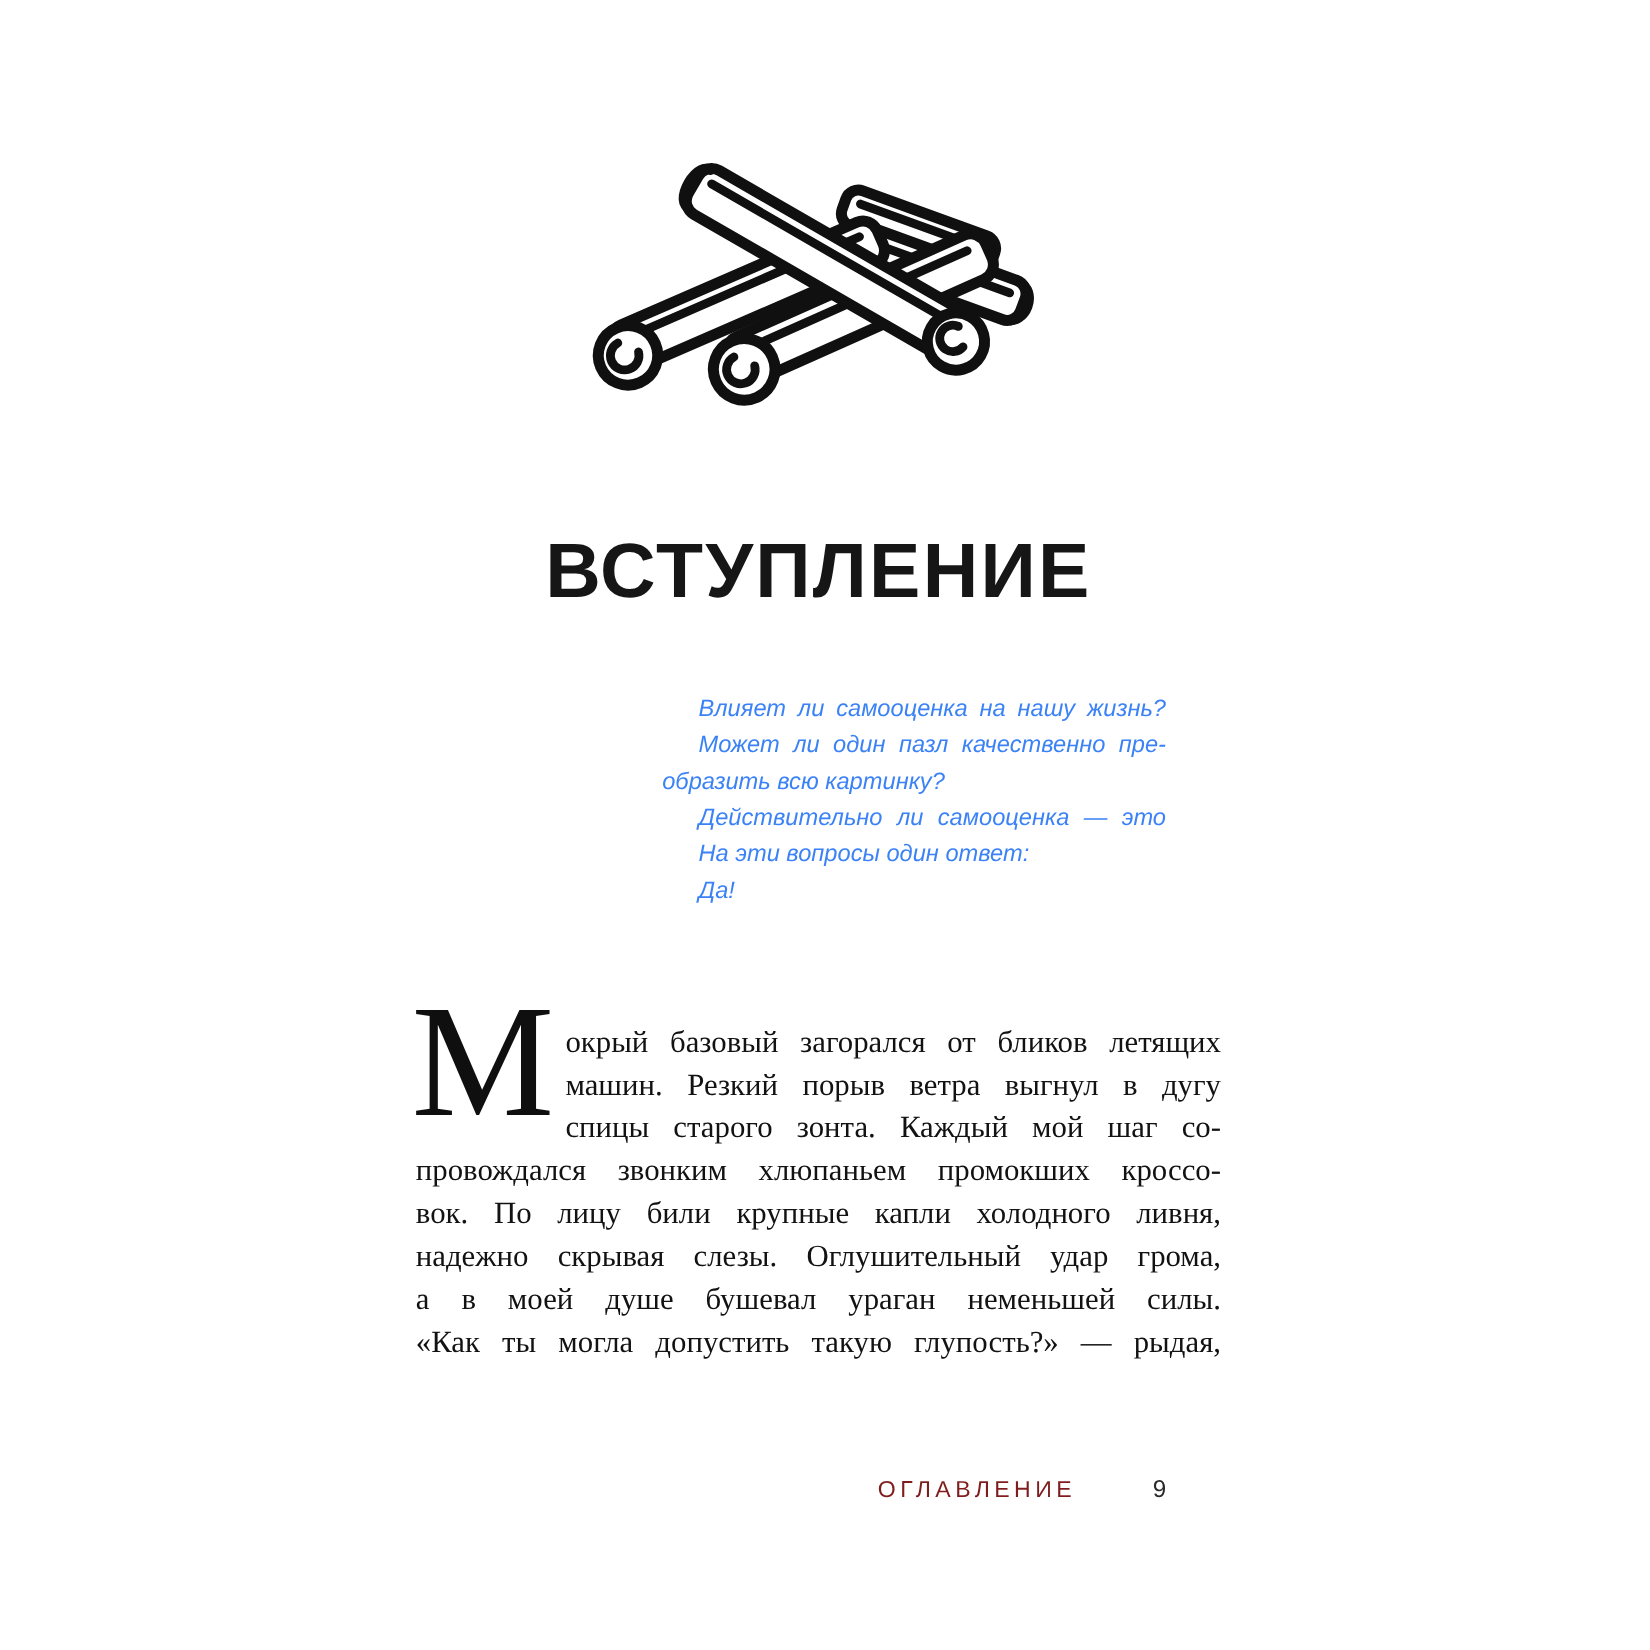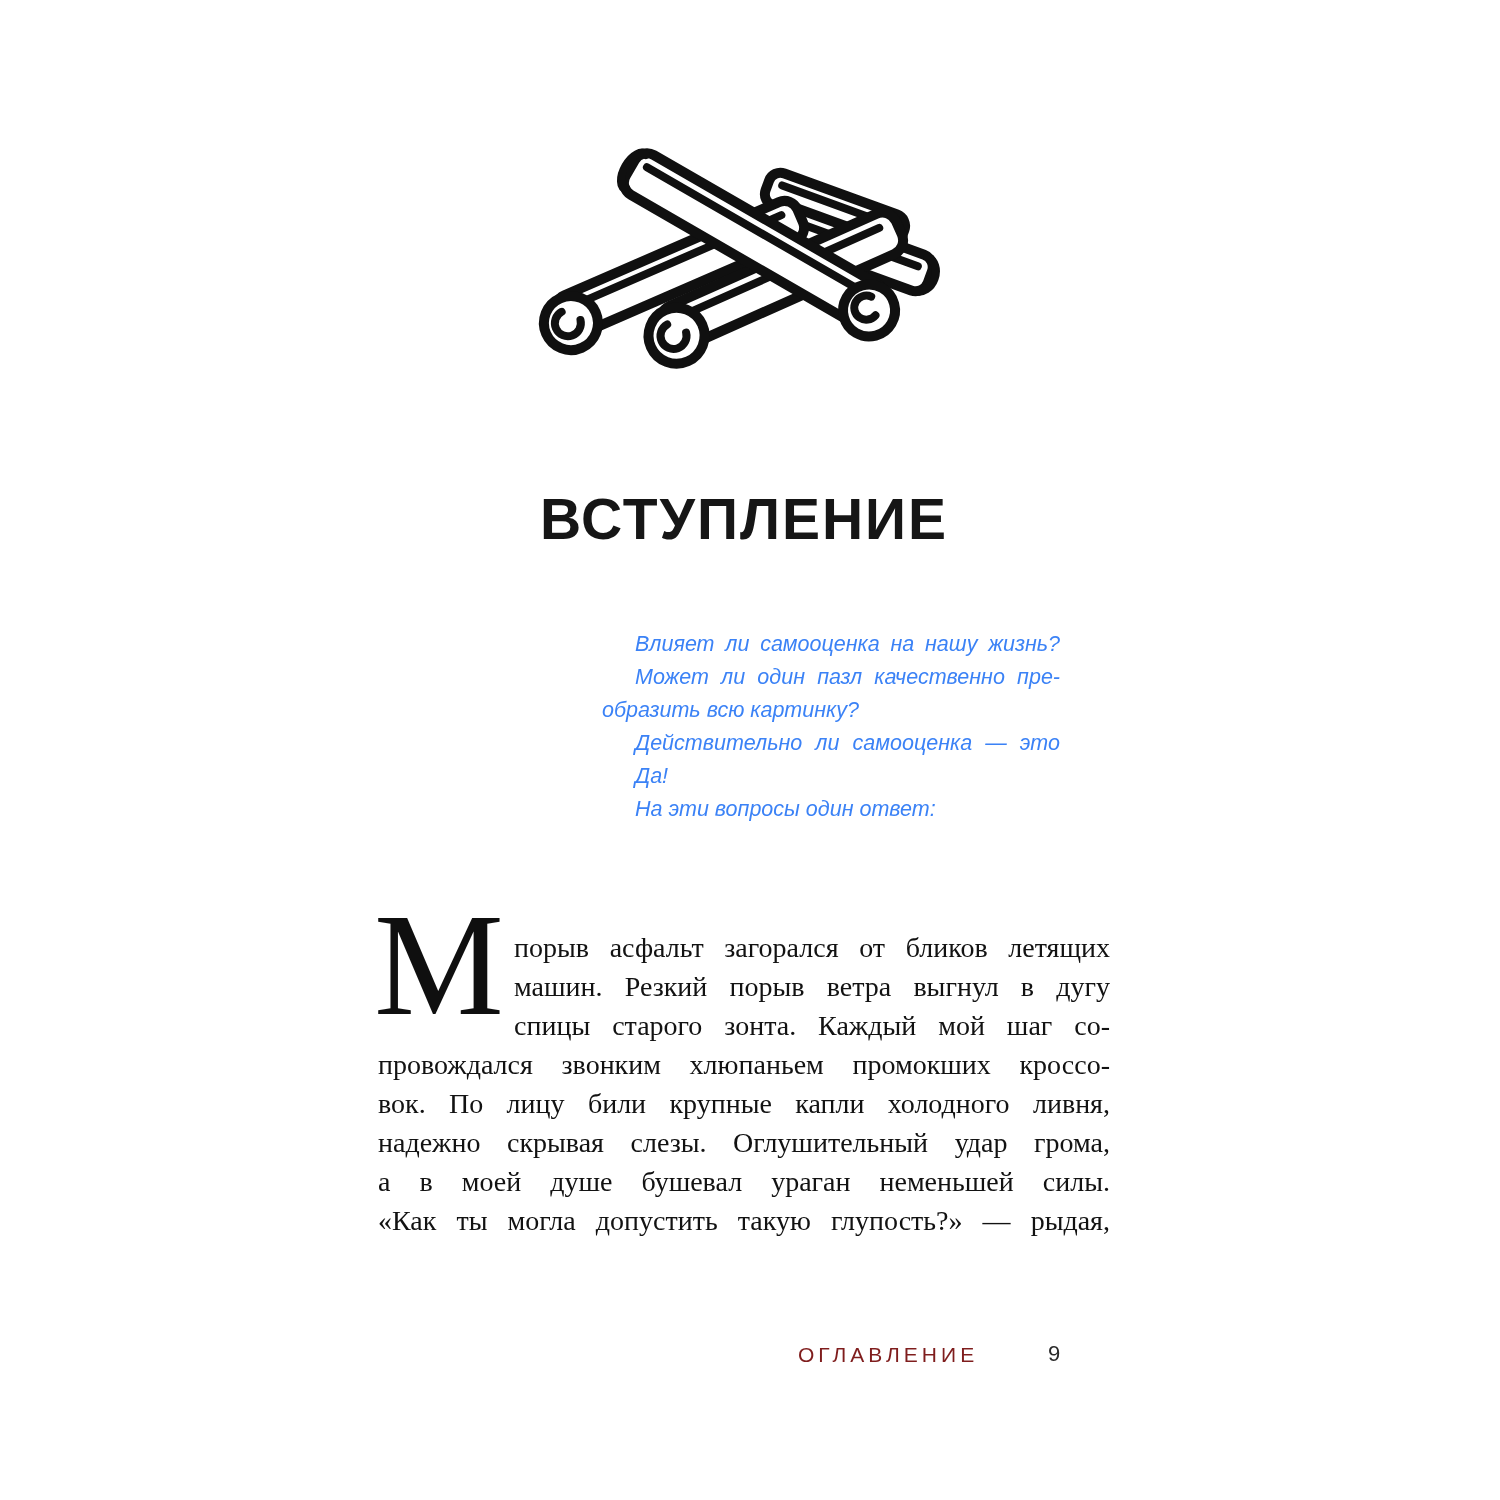--- a/index.html
+++ b/index.html
@@ -13,21 +13,21 @@
   }
   
   .illus{
     position:absolute;left:505px;top:148px;width:440px;height:235px;
   }
   .illus svg{overflow:visible;display:block;width:100%;height:100%;}
   
   .chapter-title{
     position:absolute;left:378px;top:488px;width:732px;
     text-align:center;
-    font-size:57px;line-height:62px;
+    font-size:70px;line-height:62px;
     font-weight:700;
     letter-spacing:2px;
     color:#161616;
     font-family:"Liberation Sans", sans-serif;
   }
   
   .epigraph{
     position:absolute;left:602px;top:628px;width:458px;
     font-size:21.5px;line-height:33px;
     color:#3b82f6;
@@ -107,27 +107,27 @@
     </svg>
   </div>
 
   <div class="chapter-title">ВСТУПЛЕНИЕ</div>
 
   <div class="epigraph">
     <div class="ep-line ind">Влияет ли самооценка на нашу жизнь?</div>
     <div class="ep-line ind">Может ли один пазл качественно пре-</div>
     <div class="ep-line nat">образить всю картинку?</div>
     <div class="ep-line ind">Действительно ли самооценка — это</div>
+    <div class="ep-line nat ind">На эти вопросы один ответ:</div>
     <div class="ep-line nat ind">Да!</div>
-    <div class="ep-line nat ind">На эти вопросы один ответ:</div>
   </div>
 
   <div class="body-text">
     <span class="drop-cap">М</span>
-    <div class="b-line beside-cap">порыв асфальт загорался от бликов летящих</div>
+    <div class="b-line beside-cap">окрый базовый загорался от бликов летящих</div>
     <div class="b-line beside-cap">машин. Резкий порыв ветра выгнул в дугу</div>
     <div class="b-line beside-cap">спицы старого зонта. Каждый мой шаг со-</div>
     <div class="b-line">провождался звонким хлюпаньем промокших кроссо-</div>
     <div class="b-line">вок. По лицу били крупные капли холодного ливня,</div>
     <div class="b-line">надежно скрывая слезы. Оглушительный удар грома,</div>
     <div class="b-line">а в моей душе бушевал ураган неменьшей силы.</div>
     <div class="b-line">«Как ты могла допустить такую глупость?» — рыдая,</div>
   </div>
 
   <div class="footer-label">ОГЛАВЛЕНИЕ</div>

